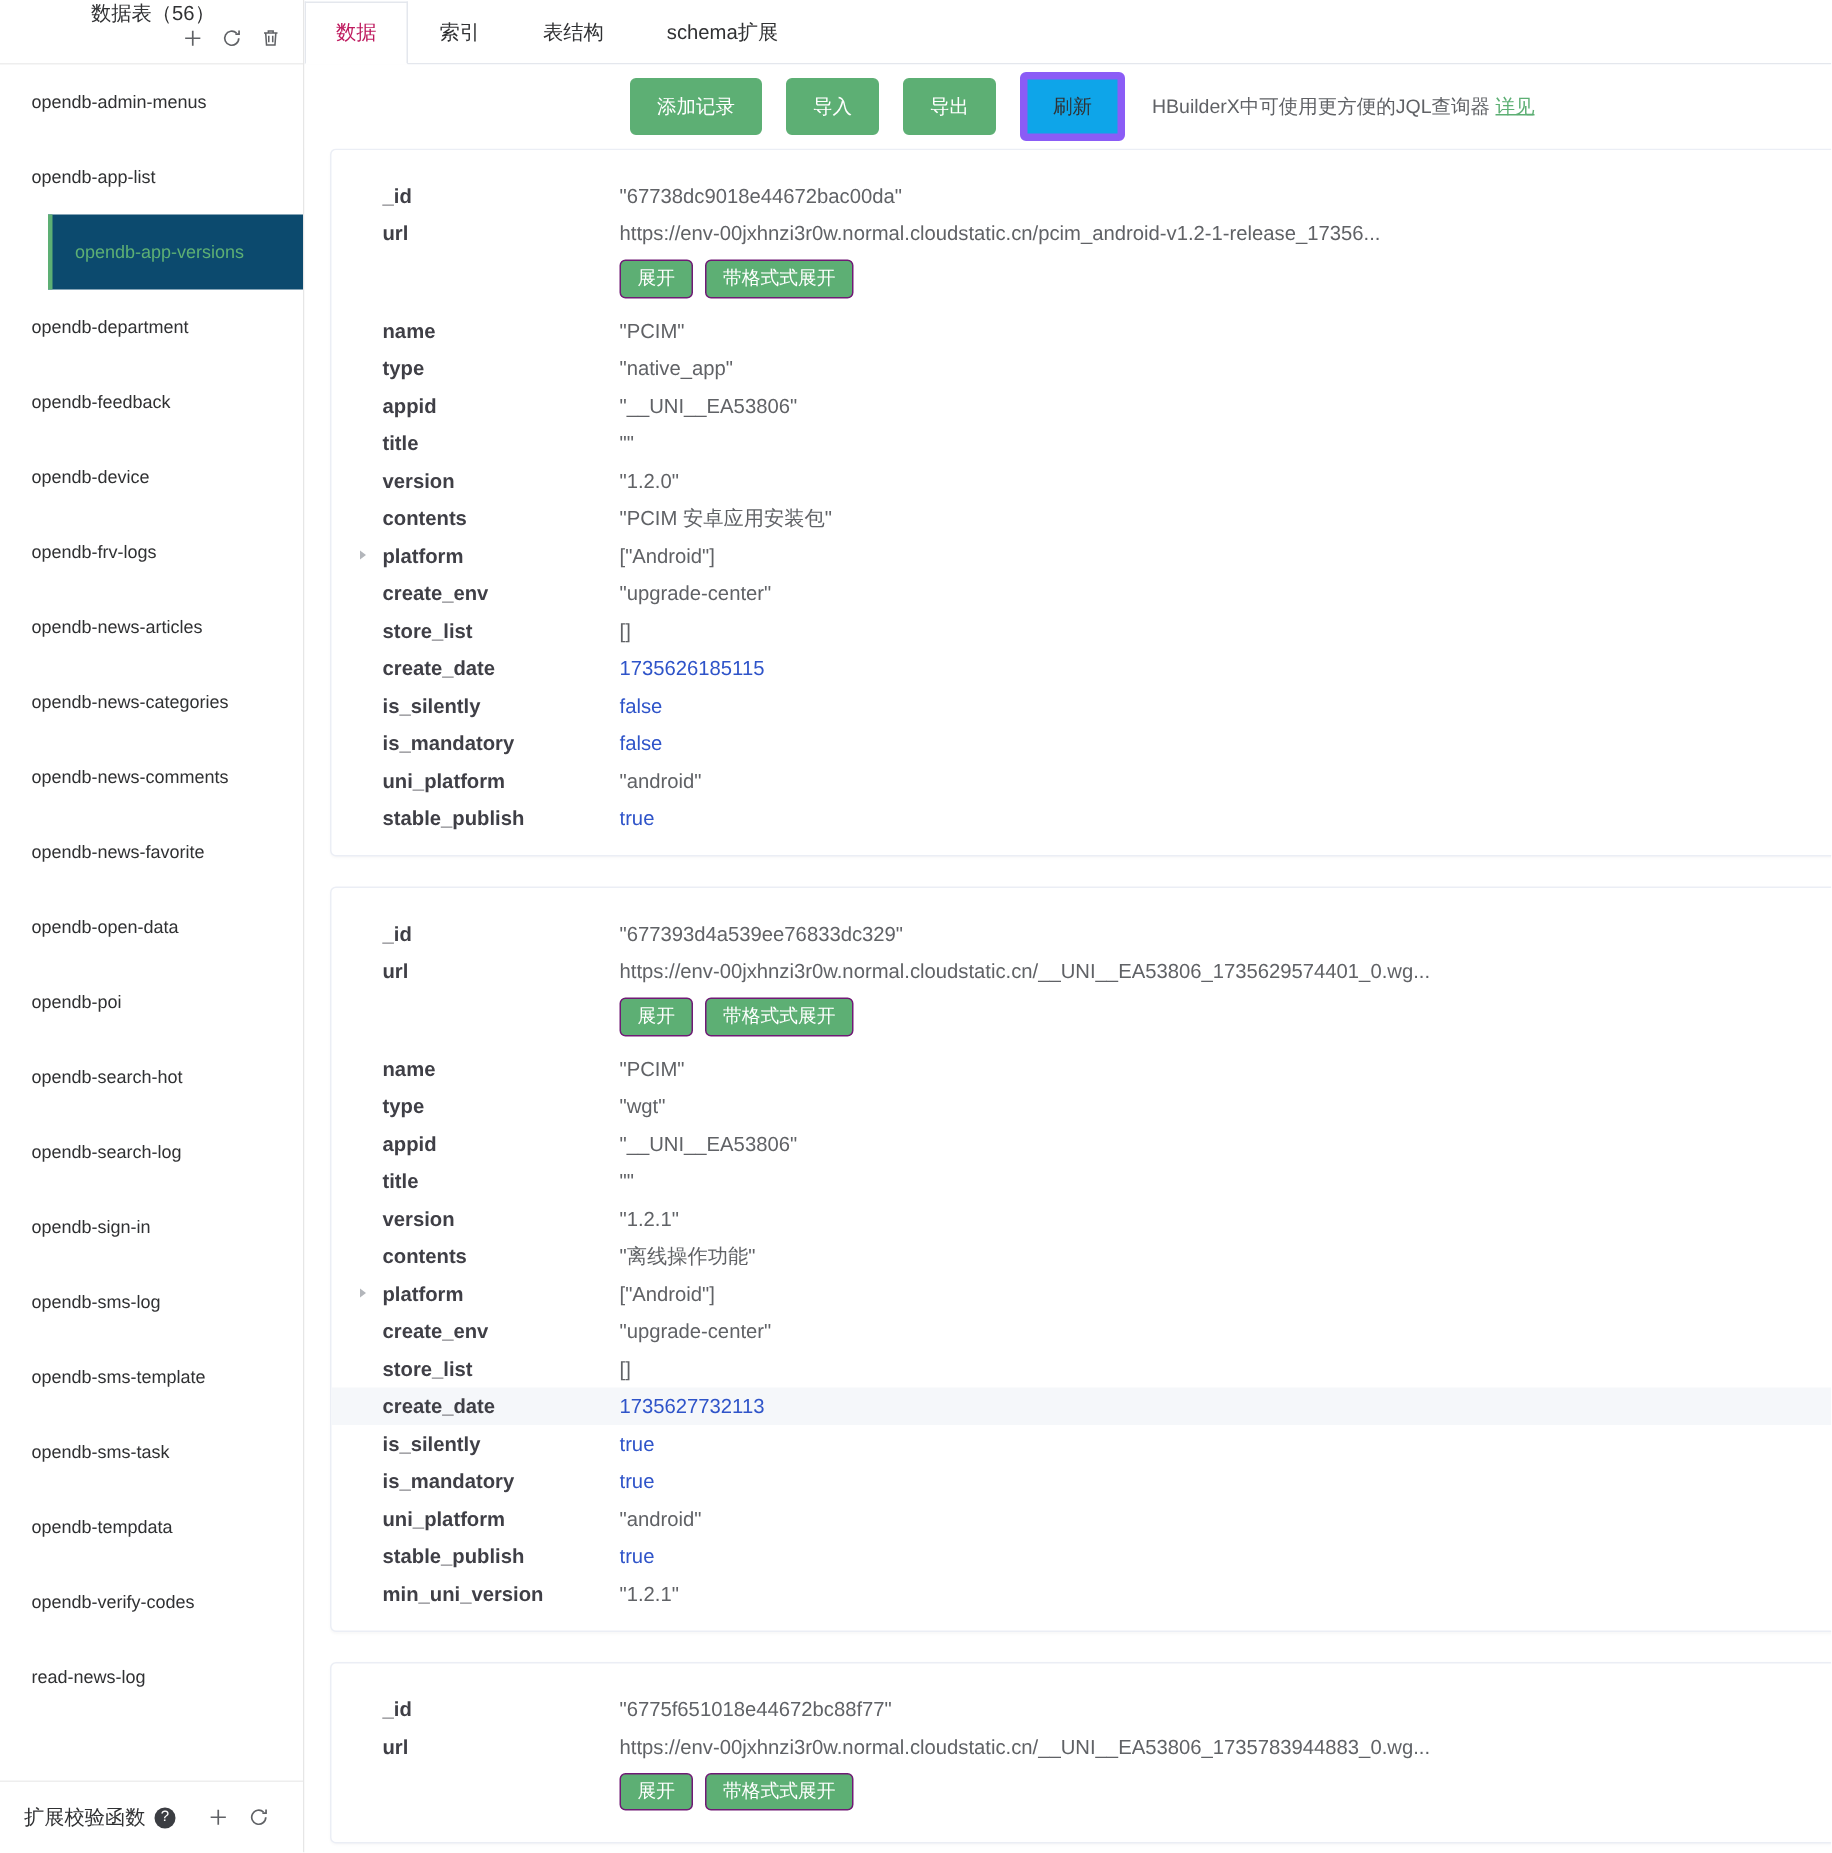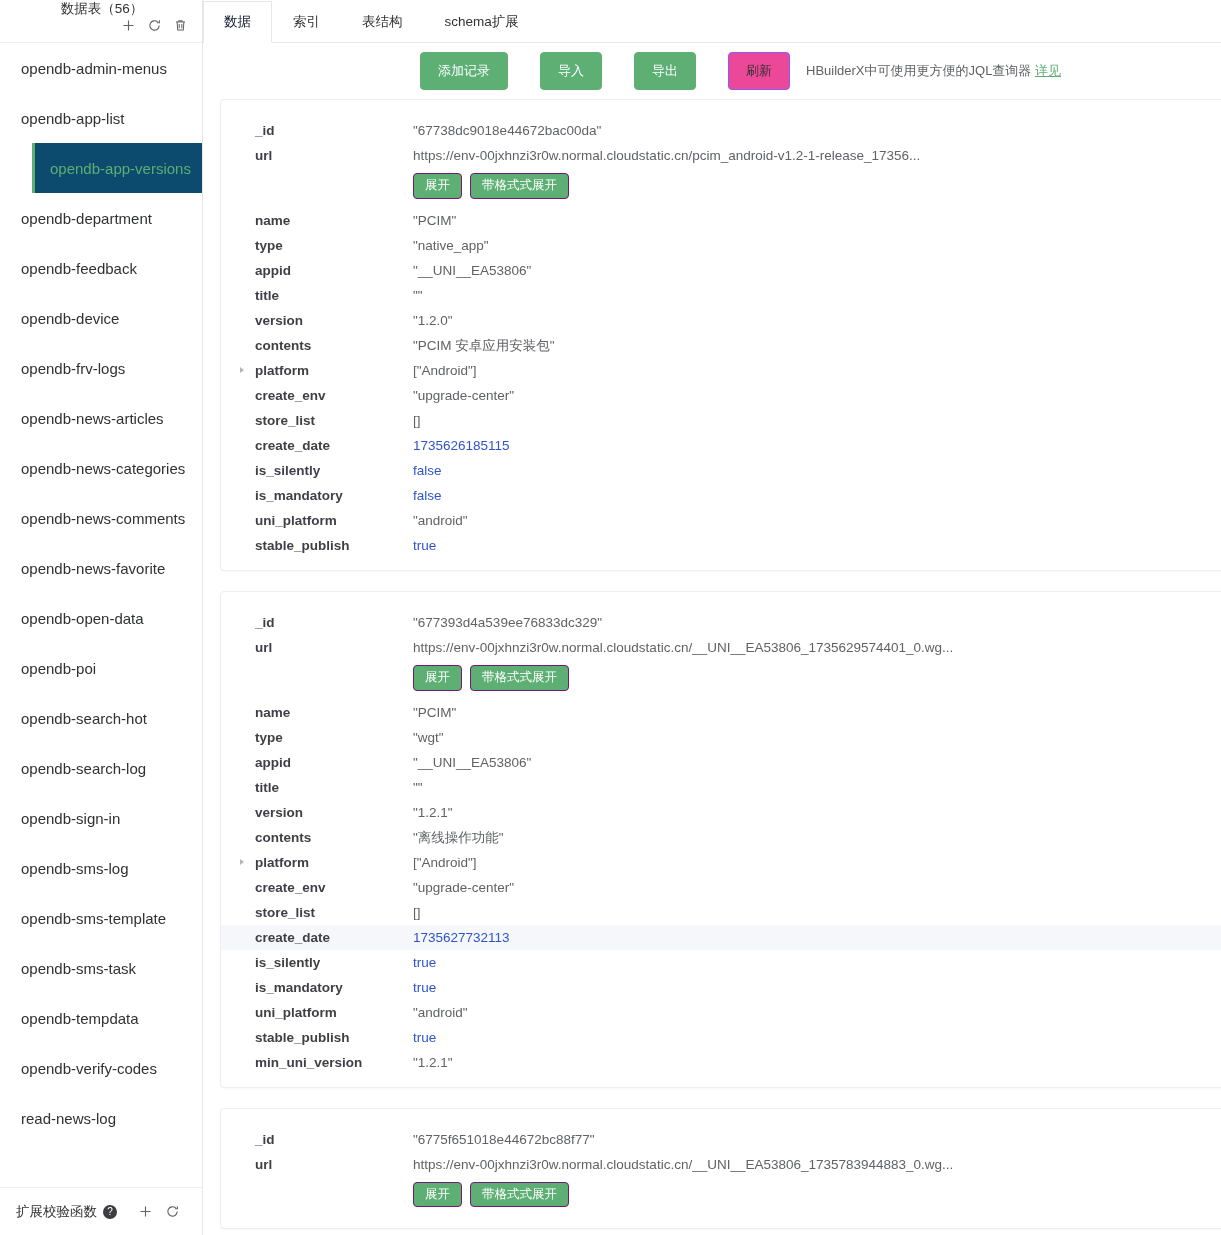--- a/index.html
+++ b/index.html
@@ -46,21 +46,21 @@
   .sb-list {
     flex: 1 1 auto;
     overflow: hidden;
     position: relative;
   }
   .sb-item {
     height: 50px;
     display: flex;
     align-items: center;
     padding-left: 18px;
-    font-size: 15px;
+    font-size: 12px;
     color: #303133;
     cursor: pointer;
     border-left: 3px solid transparent;
     white-space: nowrap;
   }
   .sb-item.active {
     background: #0c4a6e;
     color: #5daf74;
     border-left: 3px solid #5daf74;
     padding-left: 15px;
@@ -110,56 +110,57 @@
     padding: 0 20px;
     font-size: 13.5px;
     color: #303133;
     cursor: pointer;
     border: 1px solid transparent;
     border-bottom: none;
     background: transparent;
     white-space: nowrap;
   }
   .tab.active {
-    color: #0f172a;
+    color: #be185d;
     background: #fff;
     border-color: #e4e7ed;
     border-bottom: 1px solid #fff;
     margin-bottom: -1px;
   }
 
   .toolbar {
     height: 56px;
     min-height: 56px;
     display: flex;
     align-items: center;
     padding: 0 16px 0 217px;
-    gap: 16px;
+    gap: 0;
     background: #fff;
   }
   .btn {
     font-family: "Liberation Sans", sans-serif;
     font-size: 13px;
     border-radius: 4px;
     cursor: pointer;
     white-space: nowrap;
     outline: none;
   }
   .btn-green {
     background: #5daf74;
     border: 1px solid #5daf74;
     color: #ffffff;
     padding: 9px 17px;
     margin-right: 16px;
   }
   .btn-plain {
-    background: #ec4899;
-    border: 1px solid #8b5cf6;
+    background: #0ea5e9;
+    border: 5px solid #8b5cf6;
     color: #303133;
     padding: 9px 17px;
+    margin-right: 18px;
   }
   .hint { font-size: 13px; color: #606266; white-space: nowrap; }
   .hint a { color: #5daf74; text-decoration: underline; cursor: pointer; }
 
   
   .records {
     flex: 1 1 auto;
     overflow: hidden;
     padding: 0 0 0 17px;
     position: relative;

